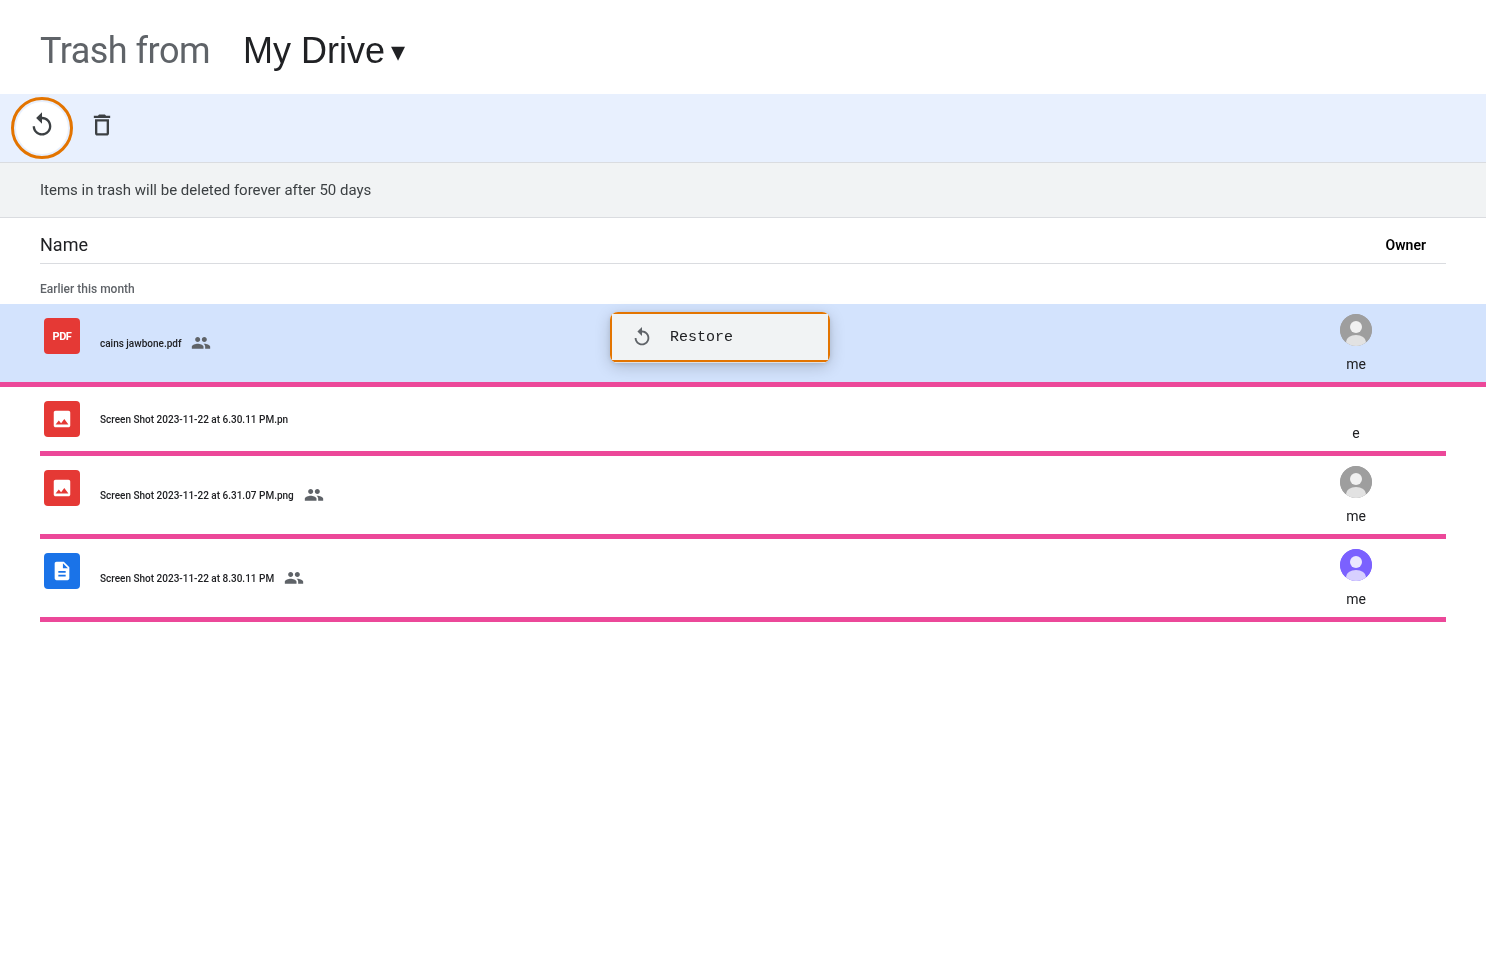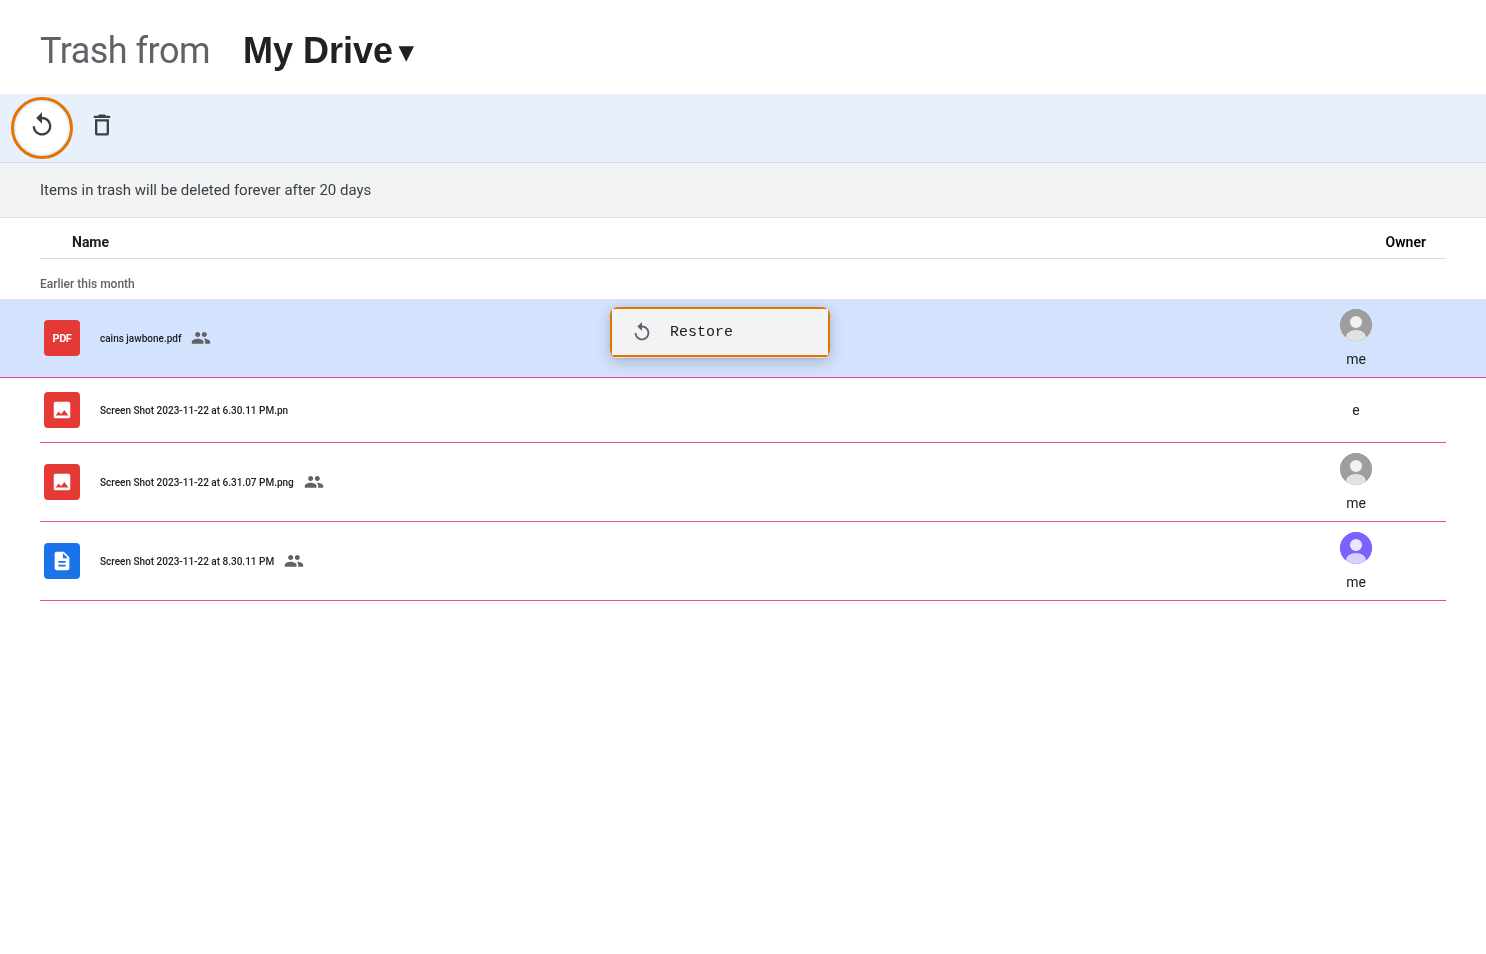--- a/index.html
+++ b/index.html
@@ -23,21 +23,21 @@
       font-size: 36px;
       font-weight: 400;
       color: #5f6368;
       letter-spacing: -0.5px;
     }
     .header-drive-btn {
       display: flex;
       align-items: center;
       gap: 6px;
       font-size: 36px;
-      font-weight: 700;
+      font-weight: 400;
       color: #202124;
       cursor: pointer;
       border: none;
       background: none;
       padding: 2px 6px;
       border-radius: 4px;
     }
     .chevron-icon {
       font-size: 28px;
       color: #202124;
@@ -89,46 +89,44 @@
       padding: 0 40px;
     }
     .column-headers {
       display: flex;
       align-items: center;
       padding: 16px 0 8px 0;
       border-bottom: 1px solid #dadce0;
     }
     .col-name {
       flex: 1;
-      font-size: 14px;
-      font-weight: 700;
-      color: #202124;
-      margin-left: 32px;
+      font-size: 18px;
+      font-weight: 400;
+      color: #202124;
     }
     .col-owner {
       width: 160px;
       font-size: 14px;
       font-weight: 600;
       color: #000000;
       text-align: right;
       padding-right: 20px;
     }
 
     .section-label {
       font-size: 12px;
       color: #5f6368;
       padding: 18px 0 8px 0;
       font-weight: 500;
     }
 
     .file-row {
       display: flex;
-      align-items: center;
       padding: 10px 0;
-      border-bottom: 1px solid #ec4899;
+      border-bottom: 5px solid #ec4899;
       position: relative;
       min-height: 56px;
     }
     .file-row.selected {
       background: #d3e3fd;
       margin: 0 -40px;
       padding: 10px 40px;
     }
     .file-icon-wrap {
       width: 44px;
@@ -294,21 +292,21 @@
     <span class="toolbar-icon">
       
       <svg width="28" height="28" viewBox="0 0 24 24" fill="none" xmlns="http://www.w3.org/2000/svg">
         <path d="M6 19c0 1.1.9 2 2 2h8c1.1 0 2-.9 2-2V7H6v12zM8 9h8v10H8V9zm7.5-5l-1-1h-5l-1 1H5v2h14V4h-3.5z" fill="#3c4043"></path>
       </svg>
     </span>
   </button>
 </div>
 
 <div class="info-banner">
-  <span>Items in trash will be deleted forever after 20 days</span>
+  <span>Items in trash will be deleted forever after 50 days</span>
 </div>
 
 <div class="file-list">
 
   <div class="column-headers">
     <div class="col-name">Name</div>
     <div class="col-owner">Owner</div>
   </div>
 
   <div class="section-label">Earlier this month</div>

